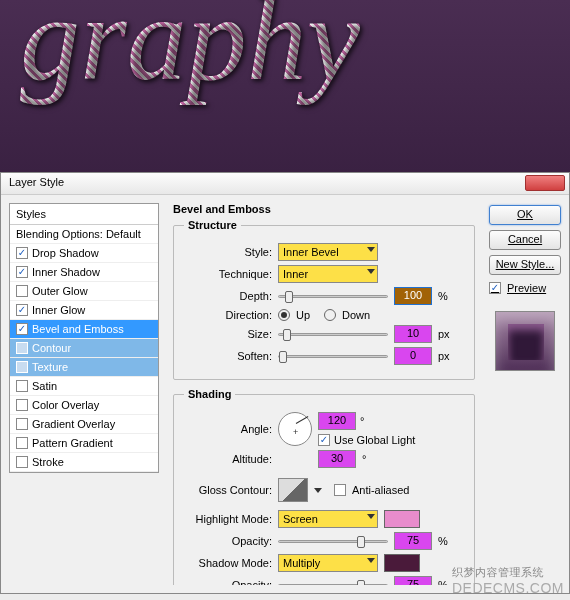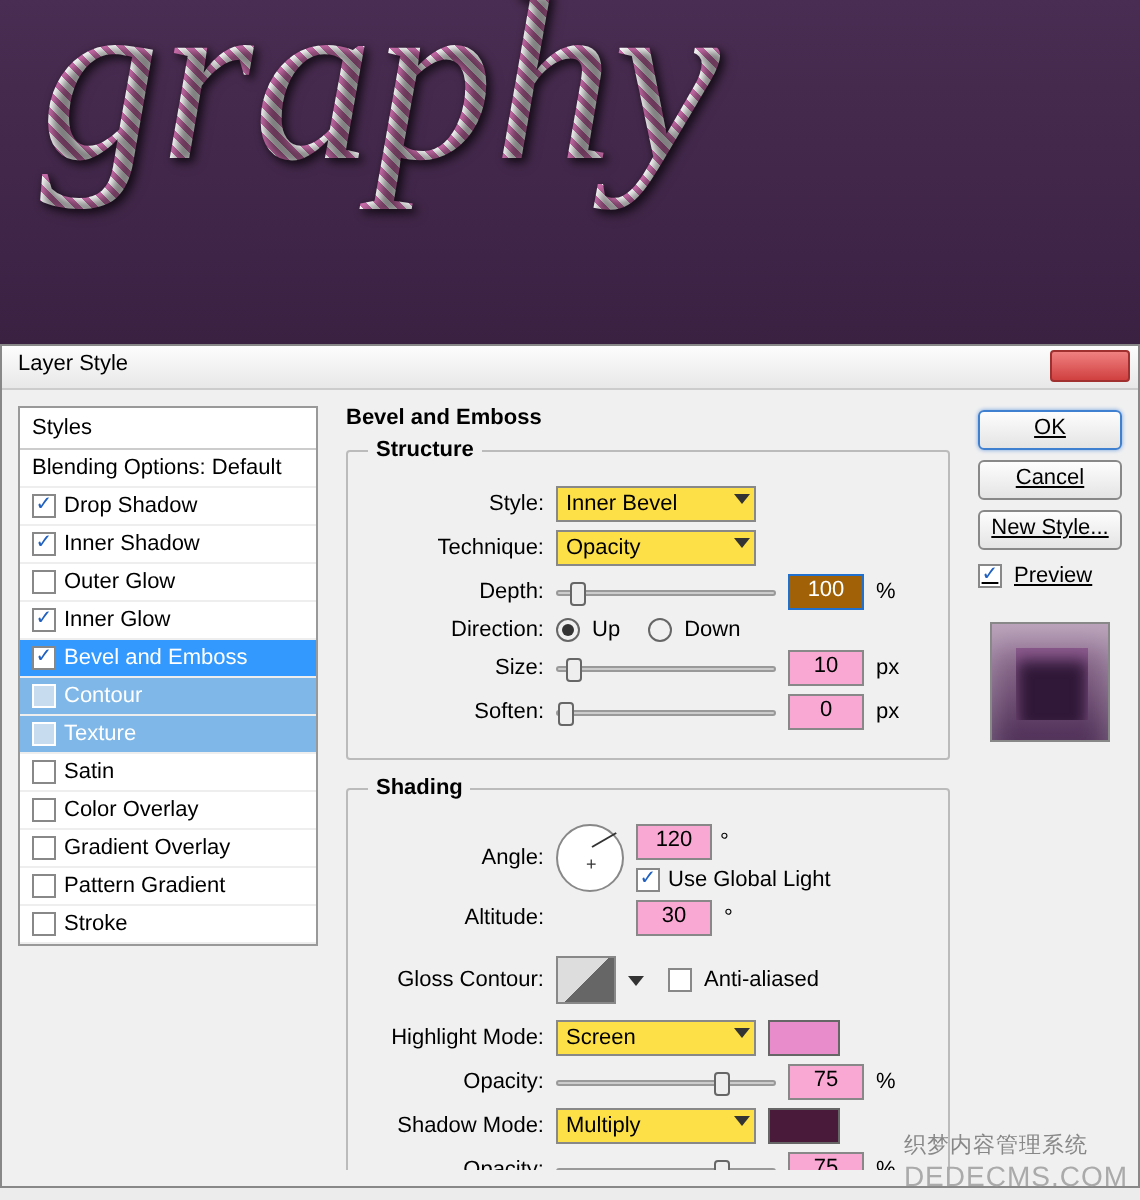--- a/index.html
+++ b/index.html
@@ -22,21 +22,21 @@
 .center-panel { flex: 1; padding: 0 6px; overflow: hidden; }
 .section-title { font-weight: bold; margin-bottom: 4px; }
 fieldset { border: 1px solid #bbb; border-radius: 2px; padding: 8px 10px 10px 10px; margin-bottom: 8px; }
 legend { padding: 0 4px; font-weight: bold; }
 .frow { display: flex; align-items: center; margin: 4px 0; gap: 6px; }
 .flabel { width: 88px; text-align: right; }
 .combo { border: 1px solid #888; background: #fde047; height: 18px; display: flex; align-items: center; padding: 0 4px; min-width: 100px; position: relative; }
 .combo .arr { position: absolute; right: 2px; top: 3px; width: 0; height: 0; border-left: 4px solid transparent; border-right: 4px solid transparent; border-top: 5px solid #333; }
 .slider-track { flex: 1; height: 3px; background: #ccc; border: 1px solid #999; border-radius: 2px; position: relative; max-width: 110px; }
 .slider-thumb { position: absolute; top: -5px; width: 8px; height: 12px; background: #eee; border: 1px solid #666; border-radius: 2px; }
-.numbox { width: 38px; height: 18px; border: 1px solid #888; background: #f9a8d4; text-align: center; padding: 1px 2px; }
+.numbox { width: 38px; height: 18px; border: 1px solid #888; background: #d946ef; text-align: center; padding: 1px 2px; }
 .numbox.hl { background: #a16207; color: #fff; border-color: #2070d0; }
 .unit { width: 18px; }
 .radio { width: 12px; height: 12px; border: 1px solid #666; border-radius: 50%; display: inline-flex; align-items: center; justify-content: center; }
 .radio.on::after { content: ""; width: 6px; height: 6px; background: #333; border-radius: 50%; }
 .angle-dial { width: 34px; height: 34px; border: 1px solid #888; border-radius: 50%; background: #fff; position: relative; }
 .angle-dial::after { content: ""; position: absolute; width: 14px; height: 1px; background: #333; left: 17px; top: 10px; transform-origin: left center; transform: rotate(-30deg); }
 .angle-dial .cross { position: absolute; left: 14px; top: 14px; font-size: 9px; color: #333; }
 .contour-sw { width: 30px; height: 24px; border: 1px solid #888; background: linear-gradient(135deg, #ddd 50%, #666 50%); }
 .color-sw { width: 36px; height: 18px; border: 1px solid #666; }
 .right-panel { width: 72px; display: flex; flex-direction: column; gap: 5px; align-items: stretch; padding-top: 2px; text-decoration: underline; }
@@ -124,21 +124,21 @@
         <div class="frow">
           <span class="flabel">Style:</span>
           <div class="combo">
               <span>Inner Bevel</span>
               <span class="arr"></span>
             </div>
         </div>
         <div class="frow">
           <span class="flabel">Technique:</span>
           <div class="combo">
-              <span>Opacity</span>
+              <span>Inner</span>
               <span class="arr"></span>
             </div>
         </div>
         <div class="frow">
           <span class="flabel">Depth:</span>
           <div class="slider-track">
               <div class="slider-thumb" style="left:6px"></div>
             </div>
           <div class="numbox hl">100</div>
           <span class="unit">%</span>

